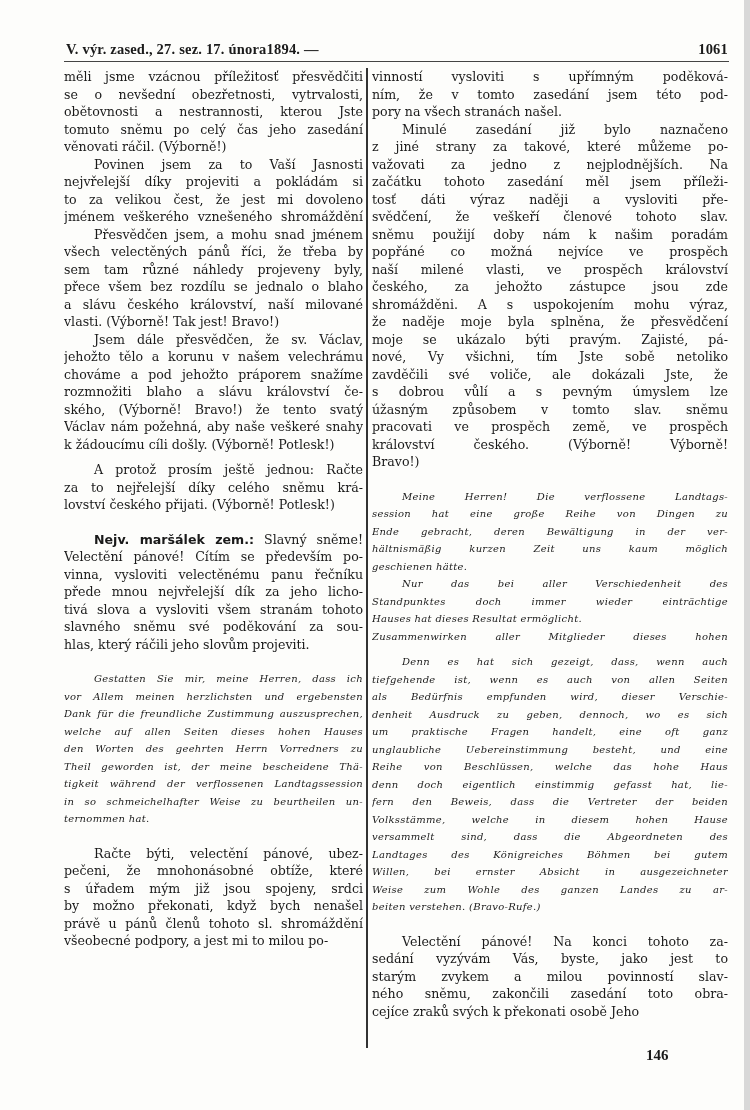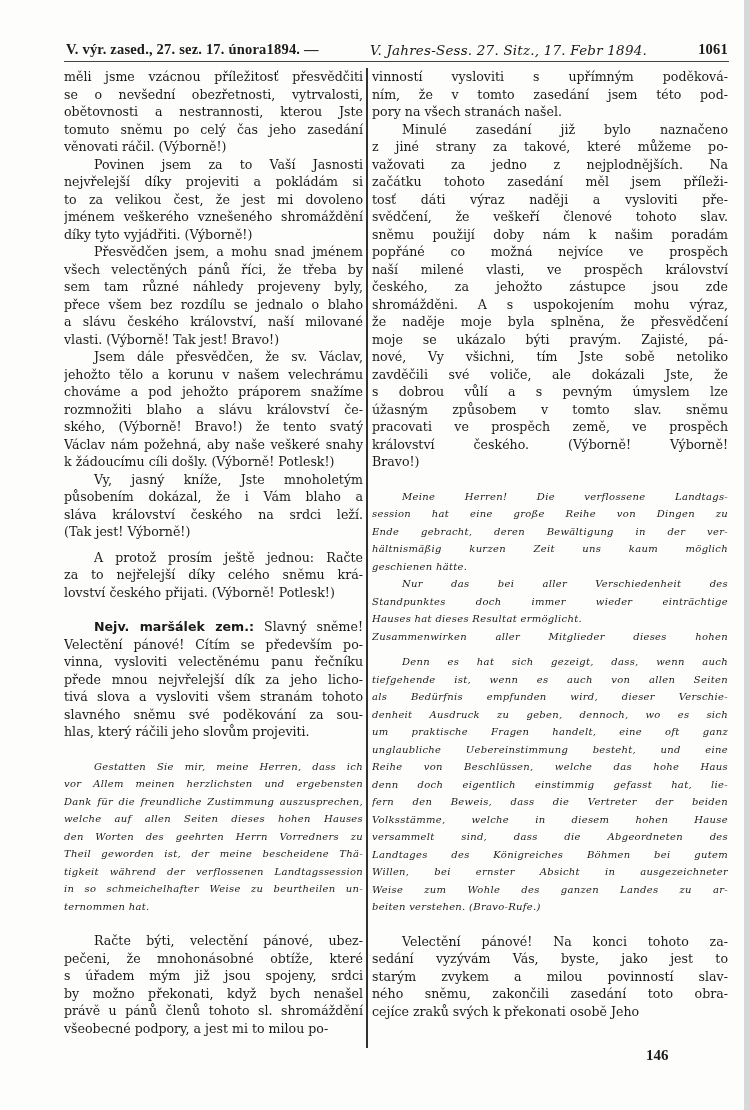--- a/index.html
+++ b/index.html
@@ -32,62 +32,54 @@
   .gap-s { display: block; height: 8px; }
   .pagenum { position: absolute; left: 646px; top: 1047px; font-family: "Liberation Serif", serif; font-weight: bold; font-size: 15px; text-align: right; }
 </style>
 </head>
 <body>
 
 <div class="edge"></div>
 
 <div class="header">
   <span>V. výr. zased., 27. sez. 17. února1894. —</span>
-  <span class="frak">V. Jahres-Sess. 27. Sitz., 17. Febr 1894.</span>
   <span>1061</span>
 </div>
 <div class="header-rule"></div>
 
 <div class="col left">
   <div>
       <span class="line bold">měli jsme vzácnou příležitosť přesvědčiti</span>
       <span class="line bold">se o nevšední obezřetnosti, vytrvalosti,</span>
       <span class="line bold">obětovnosti a nestrannosti, kterou Jste</span>
       <span class="line bold">tomuto sněmu po celý čas jeho zasedání</span>
       <span class="line last bold">věnovati ráčil. (Výborně!)</span>
     </div>
   <div>
       <span class="line indent">Povinen jsem za to Vaší Jasnosti</span>
       <span class="line">nejvřelejší díky projeviti a pokládám si</span>
       <span class="line">to za velikou čest, že jest mi dovoleno</span>
       <span class="line">jménem veškerého vznešeného shromáždění</span>
-      <span class="line last">díky tyto vyjádřiti. (Výborně!)</span>
     </div>
   <div>
       <span class="line indent bold">Přesvědčen jsem, a mohu snad jménem</span>
       <span class="line bold">všech velectěných pánů říci, že třeba by</span>
       <span class="line bold">sem tam různé náhledy projeveny byly,</span>
       <span class="line bold">přece všem bez rozdílu se jednalo o blaho</span>
       <span class="line bold">a slávu českého království, naší milované</span>
       <span class="line last bold">vlasti. (Výborně! Tak jest! Bravo!)</span>
     </div>
   <div>
       <span class="line indent">Jsem dále přesvědčen, že sv. Václav,</span>
       <span class="line">jehožto tělo a korunu v našem velechrámu</span>
       <span class="line">chováme a pod jehožto práporem snažíme</span>
       <span class="line">rozmnožiti blaho a slávu království če-</span>
       <span class="line">ského, (Výborně! Bravo!) že tento svatý</span>
       <span class="line">Václav nám požehná, aby naše veškeré snahy</span>
       <span class="line last">k žádoucímu cíli došly. (Výborně! Potlesk!)</span>
-    </div>
-  <div>
-      <span class="line indent bold">Vy, jasný kníže, Jste mnoholetým</span>
-      <span class="line bold">působením dokázal, že i Vám blaho a</span>
-      <span class="line bold">sláva království českého na srdci leží.</span>
-      <span class="line last bold">(Tak jest! Výborně!)</span>
     </div>
   <span class="gap-s"></span>
   <div>
       <span class="line indent">A protož prosím ještě jednou: Račte</span>
       <span class="line">za to nejřelejší díky celého sněmu krá-</span>
       <span class="line last">lovství českého přijati. (Výborně! Potlesk!)</span>
     </div>
   <span class="gap"></span>
   <span class="line indent">
     <span class="sans">Nejv. maršálek zem.:</span>

